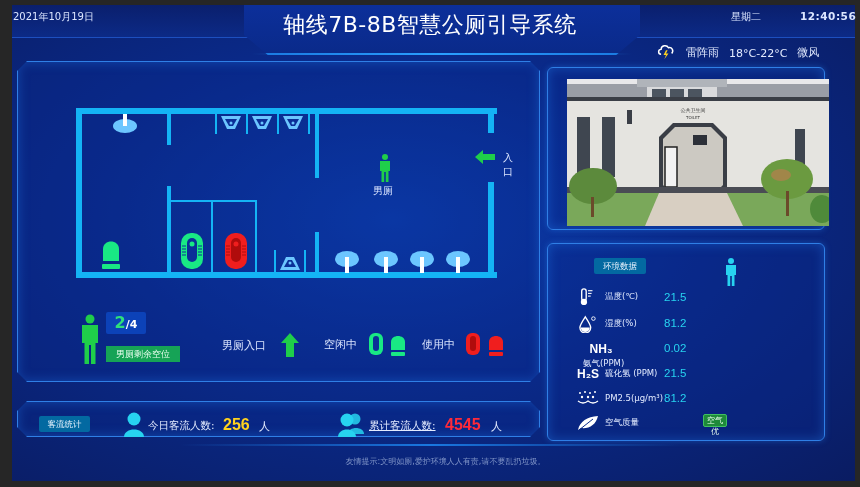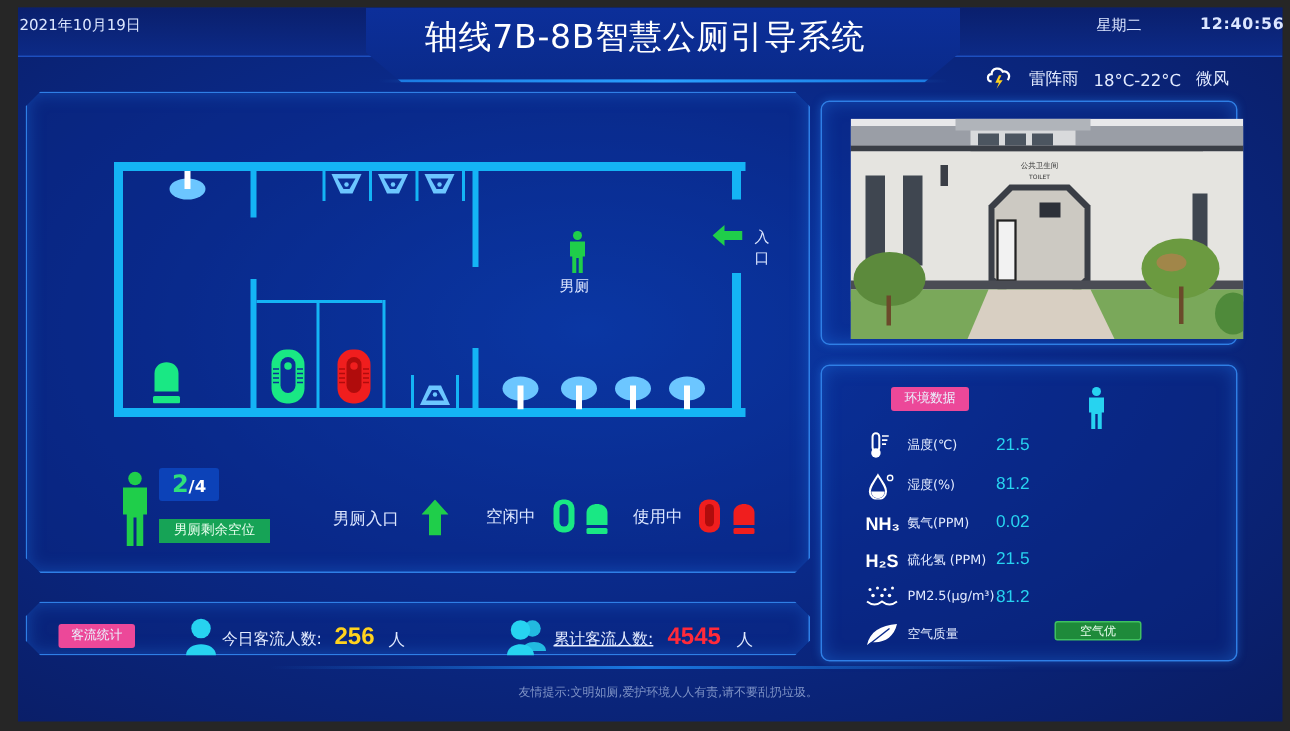--- a/index.html
+++ b/index.html
@@ -66,34 +66,34 @@
   .count-box .big { font-size: 16px; font-weight: bold; color: #2ee07a; }
   .count-box .small { font-size: 11px; font-weight: bold; color: #ffffff; }
   .remain-badge {
     position: absolute; left: 106px; top: 346px; width: 74px; height: 16px;
     background: #16a356; font-size: 9px; line-height: 16px; text-align: center; color: #eaffef;
   }
   .leg-text { position: absolute; font-size: 11px; color: #dce6ff; }
 
   
   .tag {
-    position: absolute; background: #ec4899; color: #eaf4ff; font-size: 8.5px;
+    position: absolute; background: #0369a1; color: #eaf4ff; font-size: 8.5px;
     text-align: center; border-radius: 2px;
   }
   .stat-label { position: absolute; font-size: 10.5px; color: #e3ebff; }
   .stat-val { position: absolute; font-size: 16px; font-weight: bold; font-family: "Liberation Sans", sans-serif; }
   .stat-unit { position: absolute; font-size: 11px; color: #e3ebff; }
 
   
   .env-row { position: absolute; left: 577px; display: flex; align-items: center; }
   .env-icon { width: 22px; height: 18px; display: flex; align-items: center; justify-content: flex-start; color: #fff; font-weight: bold; font-size: 12px; font-family: "Liberation Sans", sans-serif; }
   .env-label { font-size: 8.5px; color: #e3ebff; margin-left: 6px; }
   .env-val { position: absolute; left: 664px; font-size: 11.5px; color: #27d3f0; font-family: "Liberation Sans", sans-serif; }
   .aq-badge {
-    position: absolute; left: 703px; top: 414px; width: 58px; height: 13px;
+    position: absolute; left: 703px; top: 414px; width: 24px; height: 13px;
     background: #1e8a3a; border: 1px solid #3fc060; border-radius: 2px;
     font-size: 8px; color: #eaffef; text-align: center; line-height: 11px;
   }
 
   .footer-glow {
     position: absolute; left: 180px; top: 444px; width: 500px; height: 2px;
     background: linear-gradient(90deg, transparent, #1a78e0, transparent);
   }
   .tip { position: absolute; left: 0; top: 456px; width: 843px; text-align: center; font-size: 8px; color: #7f93c6; margin-left: 24px; }
 
@@ -358,21 +358,21 @@
 <div class="env-row" style="top:315px;">
   <svg class="env-icon" viewBox="0 0 22 20">
     <path d="M8 2 C4 8 2 11 2 14 A6 6 0 0 0 14 14 C14 11 12 8 8 2 Z" fill="none" stroke="#fff" stroke-width="1.5"></path>
     <path d="M3 14 A5 5 0 0 0 13 14 Z" fill="#fff"></path>
     <circle cx="17" cy="4" r="2" fill="none" stroke="#fff" stroke-width="1"></circle>
   </svg>
   <span class="env-label">湿度(%)</span>
 </div>
 <div class="env-val" style="top:317px;">81.2</div>
 
-<div class="env-row" style="top:340px;">
+<div class="env-row" style="top:340px;flex-direction:column;">
   <span class="env-icon">NH₃</span>
   <span class="env-label">氨气(PPM)</span>
 </div>
 <div class="env-val" style="top:342px;">0.02</div>
 
 <div class="env-row" style="top:365px;">
   <span class="env-icon">H₂S</span>
   <span class="env-label">硫化氢 (PPM)</span>
 </div>
 <div class="env-val" style="top:367px;">21.5</div>

